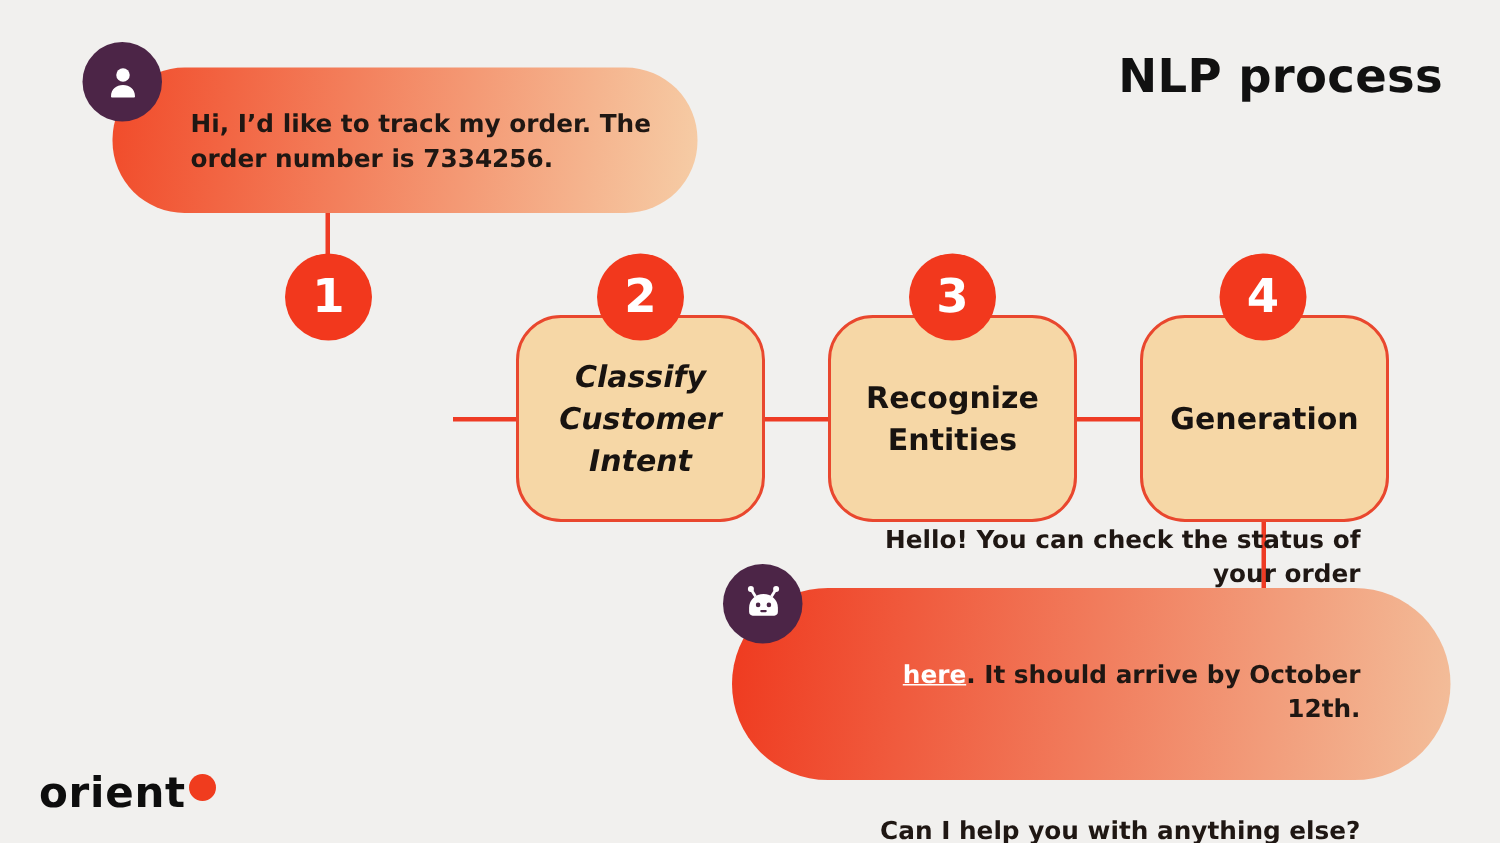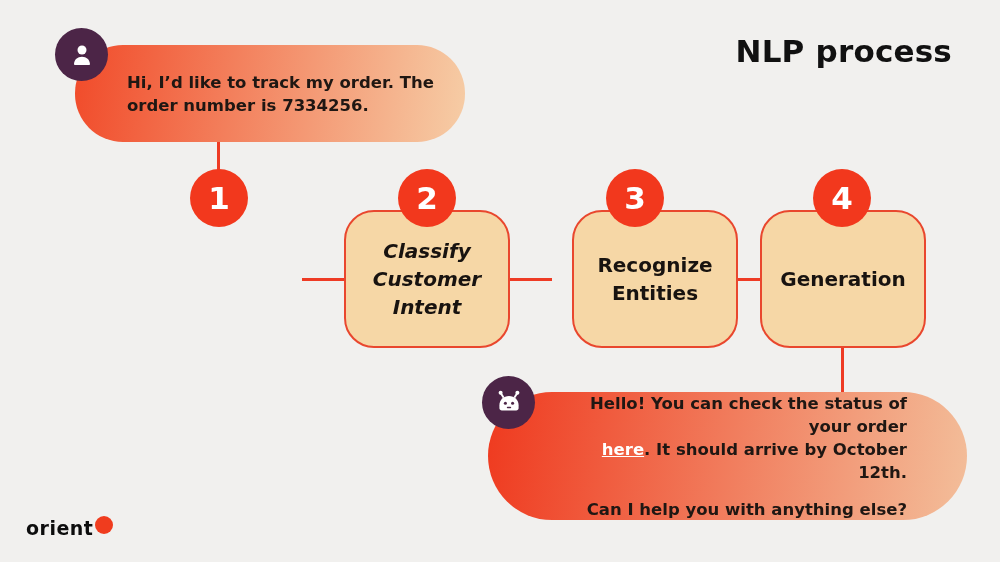--- a/index.html
+++ b/index.html
@@ -19,21 +19,21 @@
   }
   *{margin:0;padding:0;box-sizing:border-box;}
   html,body{width:1000px;height:562px;}
   body{font-family:"DejaVu Sans","Liberation Sans",sans-serif;}
   .canvas{
     position:relative;width:1000px;height:562px;overflow:hidden;
     background:var(--background);
   }
   
   .page-title{
-    position:absolute;top:33px;right:48px;
+    position:absolute;top:33px;right:38px;
     font-size:31px;font-weight:700;color:#111;letter-spacing:.2px;
   }
   
   .bubble{position:absolute;display:flex;}
   .user-bubble{
     left:75px;top:45px;width:390px;height:97px;border-radius:48px;
     background:linear-gradient(97deg,var(--user_grad_start) 0%,var(--user_grad_end) 100%);
     align-items:center;z-index:2;
   }
   .user-bubble .msg{
@@ -43,20 +43,21 @@
   .bot-bubble{
     left:488px;top:392px;width:479px;height:128px;border-radius:64px;
     background:linear-gradient(97deg,var(--bot_grad_start) 0%,var(--bot_grad_end) 100%);
     z-index:2;
   }
   .bot-bubble .msg{
     width:100%;display:flex;flex-direction:column;justify-content:center;
     align-items:flex-end;padding:0 60px 0 66px;
     font-size:16.5px;line-height:23px;font-weight:700;color:var(--text_dark);
     text-align:right;
+    gap:44px;
   }
   .bot-line{display:block;}
   .bot-question{margin-top:14px;}
   .chat-link{color:var(--link_color);text-decoration:underline;cursor:pointer;}
   
   .avatar{
     position:absolute;width:53px;height:53px;border-radius:50%;
     background:var(--avatar_purple);display:flex;align-items:center;justify-content:center;
     z-index:3;
   }
@@ -73,38 +74,38 @@
   
   .step-box{
     position:absolute;top:210px;width:166px;height:138px;border-radius:30px;
     border:2px solid var(--box_border);background:var(--box_fill);
     display:flex;align-items:center;justify-content:center;text-align:center;
     font-size:20px;line-height:28px;font-weight:700;color:#181310;
     white-space:pre-line;z-index:2;
   }
   .box-1{left:136px;}
   .box-2{left:344px;font-style:italic;}
-  .box-3{left:552px;margin-left:20px;}
+  .box-3{left:552px;}
   .box-4{left:760px;}
   
   .step-badge{
     position:absolute;top:169px;width:58px;height:58px;border-radius:50%;
     background:var(--accent_red);color:#fff;font-size:31px;font-weight:700;
     display:flex;align-items:center;justify-content:center;z-index:4;
   }
   .badge-1{left:190px;}
   .badge-2{left:398px;}
   .badge-3{left:606px;}
   .badge-4{left:813px;}
   
   .logo{
     position:absolute;left:26px;top:515px;display:flex;align-items:flex-start;
   }
   .logo-text{
-    font-size:19px;line-height:27px;font-weight:700;letter-spacing:0.5px;
+    font-size:28px;line-height:27px;font-weight:700;letter-spacing:0.5px;
     color:var(--logo_color);
   }
   .logo-dot{
     width:18px;height:18px;border-radius:50%;background:#F03C1E;
     margin-left:2px;margin-top:1px;
   }
 </style>
 </head>
 <body>
 

